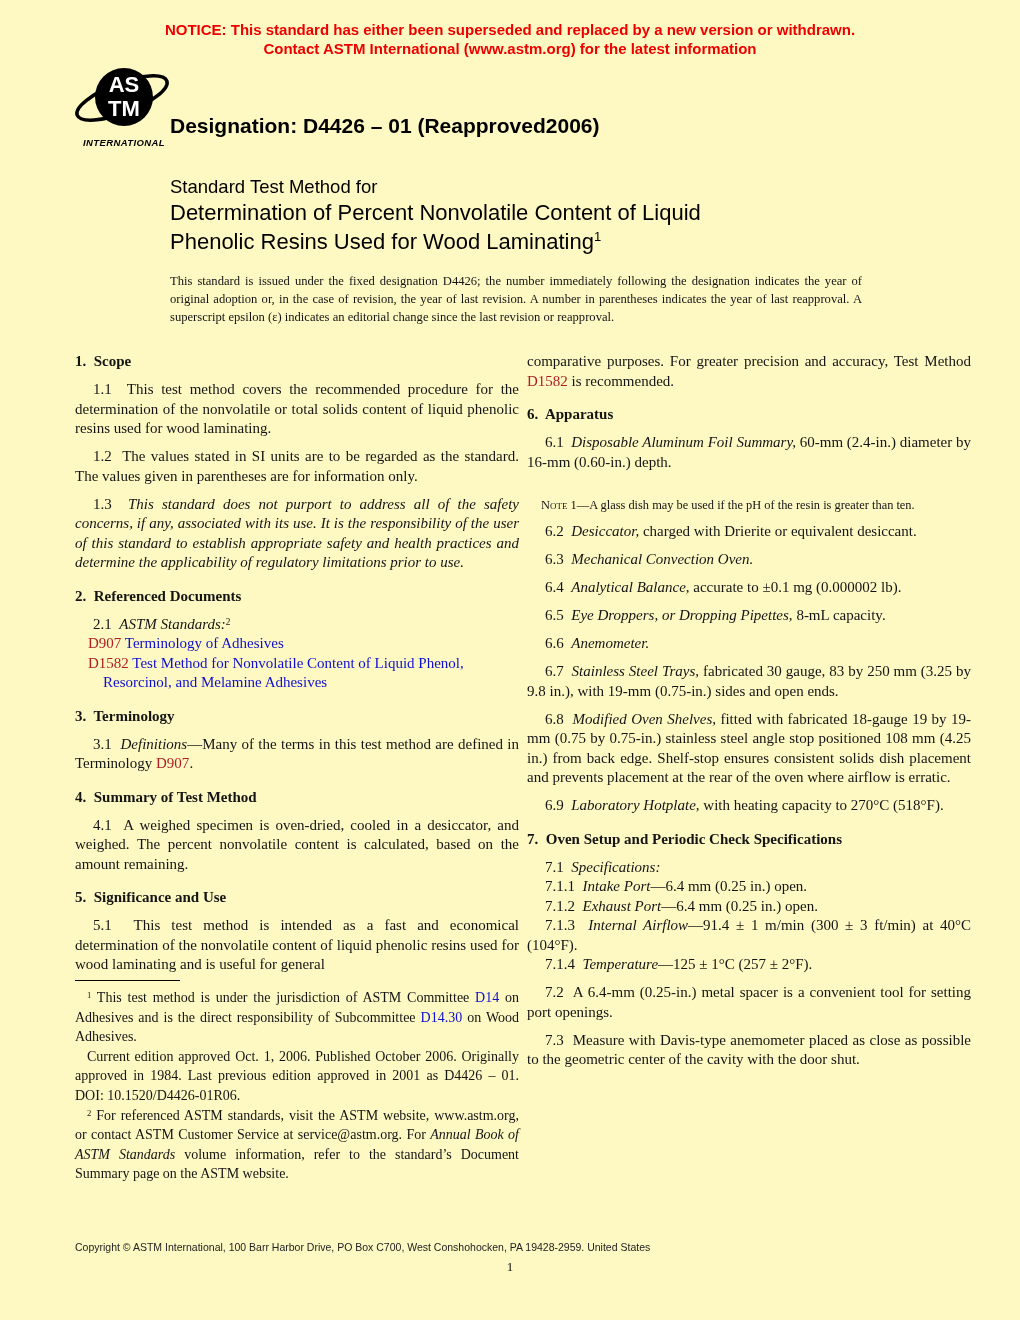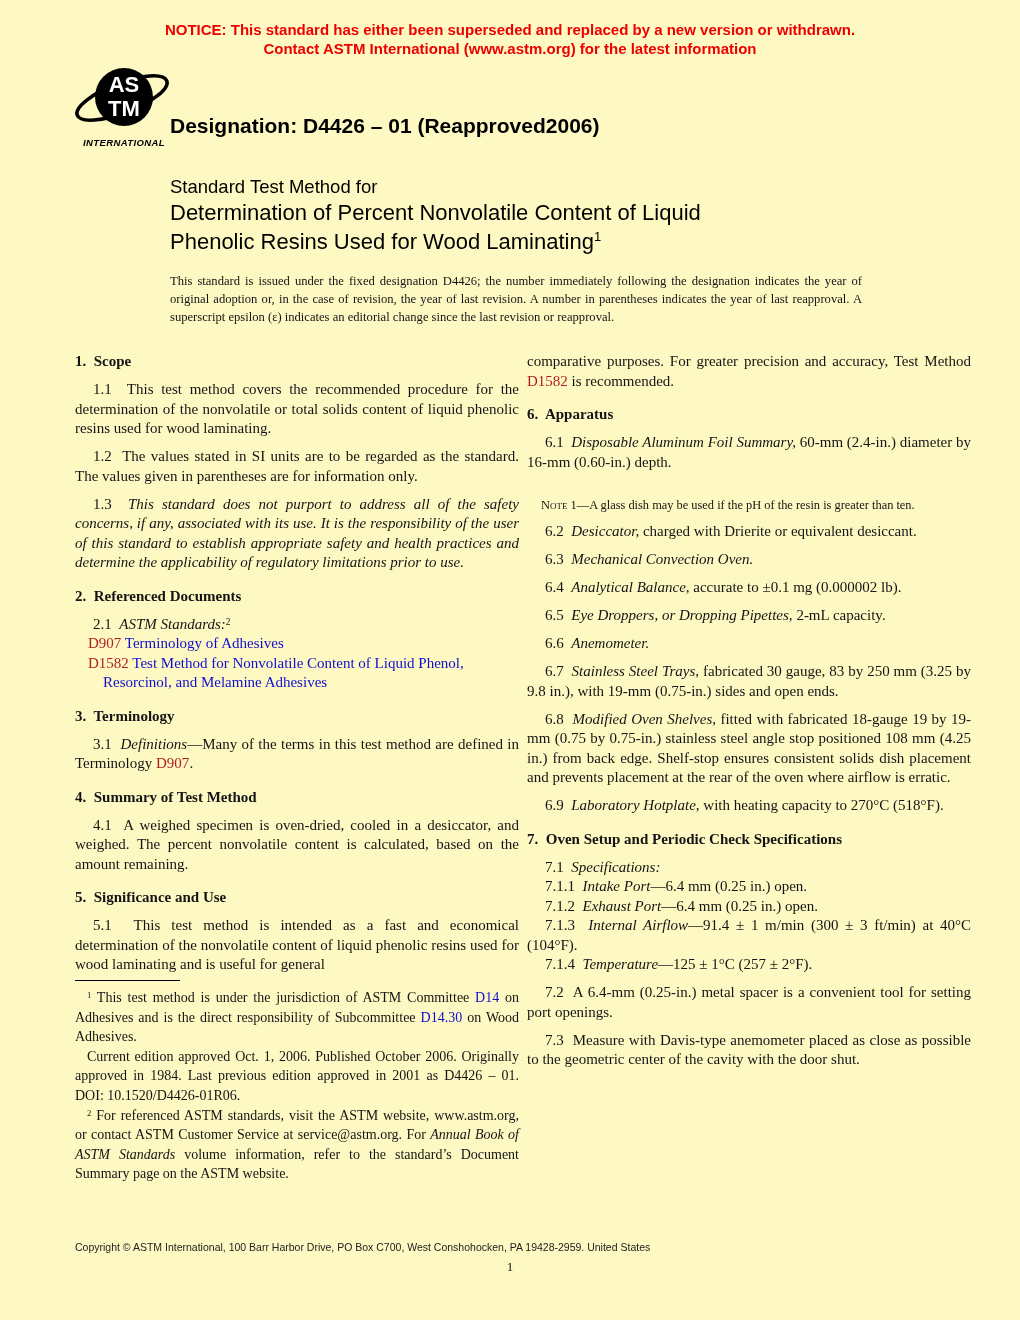--- a/index.html
+++ b/index.html
@@ -101,21 +101,21 @@
     </div>
     <div class="col">
       <div data-col="right">
           <p class=" cont"><span>comparative purposes. For greater precision and accuracy, Test Method </span><span class="red">D1582</span><span> is recommended.</span></p>
           <div class="h">6.&nbsp; Apparatus</div>
           <p class=""><span>6.1&nbsp; </span><span class="i">Disposable Aluminum Foil Summary,</span><span> 60-mm (2.4-in.) diameter by 16-mm (0.60-in.) depth.</span></p>
           <p class="note"><span class="sc">Note</span><span> 1—A glass dish may be used if the pH of the resin is greater than ten.</span></p>
           <p class=""><span>6.2&nbsp; </span><span class="i">Desiccator,</span><span> charged with Drierite or equivalent desiccant.</span></p>
           <p class=""><span>6.3&nbsp; </span><span class="i">Mechanical Convection Oven.</span></p>
           <p class=""><span>6.4&nbsp; </span><span class="i">Analytical Balance,</span><span> accurate to ±0.1 mg (0.000002 lb).</span></p>
-          <p class=""><span>6.5&nbsp; </span><span class="i">Eye Droppers, or Dropping Pipettes,</span><span> 2-mL capacity.</span></p>
+          <p class=""><span>6.5&nbsp; </span><span class="i">Eye Droppers, or Dropping Pipettes,</span><span> 8-mL capacity.</span></p>
           <p class=""><span>6.6&nbsp; </span><span class="i">Anemometer.</span></p>
           <p class=""><span>6.7&nbsp; </span><span class="i">Stainless Steel Trays,</span><span> fabricated 30 gauge, 83 by 250 mm (3.25 by 9.8 in.), with 19-mm (0.75-in.) sides and open ends.</span></p>
           <p class=""><span>6.8&nbsp; </span><span class="i">Modified Oven Shelves,</span><span> fitted with fabricated 18-gauge 19 by 19-mm (0.75 by 0.75-in.) stainless steel angle stop positioned 108 mm (4.25 in.) from back edge. Shelf-stop ensures consistent solids dish placement and prevents placement at the rear of the oven where airflow is erratic.</span></p>
           <p class=""><span>6.9&nbsp; </span><span class="i">Laboratory Hotplate,</span><span> with heating capacity to 270°C (518°F).</span></p>
           <div class="h">7.&nbsp; Oven Setup and Periodic Check Specifications</div>
           <p class=""><span>7.1&nbsp; </span><span class="i">Specifications:</span></p>
           <p class=" tight"><span>7.1.1&nbsp; </span><span class="i">Intake Port</span><span>—6.4 mm (0.25 in.) open.</span></p>
           <p class=" tight"><span>7.1.2&nbsp; </span><span class="i">Exhaust Port</span><span>—6.4 mm (0.25 in.) open.</span></p>
           <p class=" tight"><span>7.1.3&nbsp; </span><span class="i">Internal Airflow</span><span>—91.4 ± 1 m/min (300 ± 3 ft/min) at 40°C (104°F).</span></p>
           <p class=" tight"><span>7.1.4&nbsp; </span><span class="i">Temperature</span><span>—125 ± 1°C (257 ± 2°F).</span></p>

